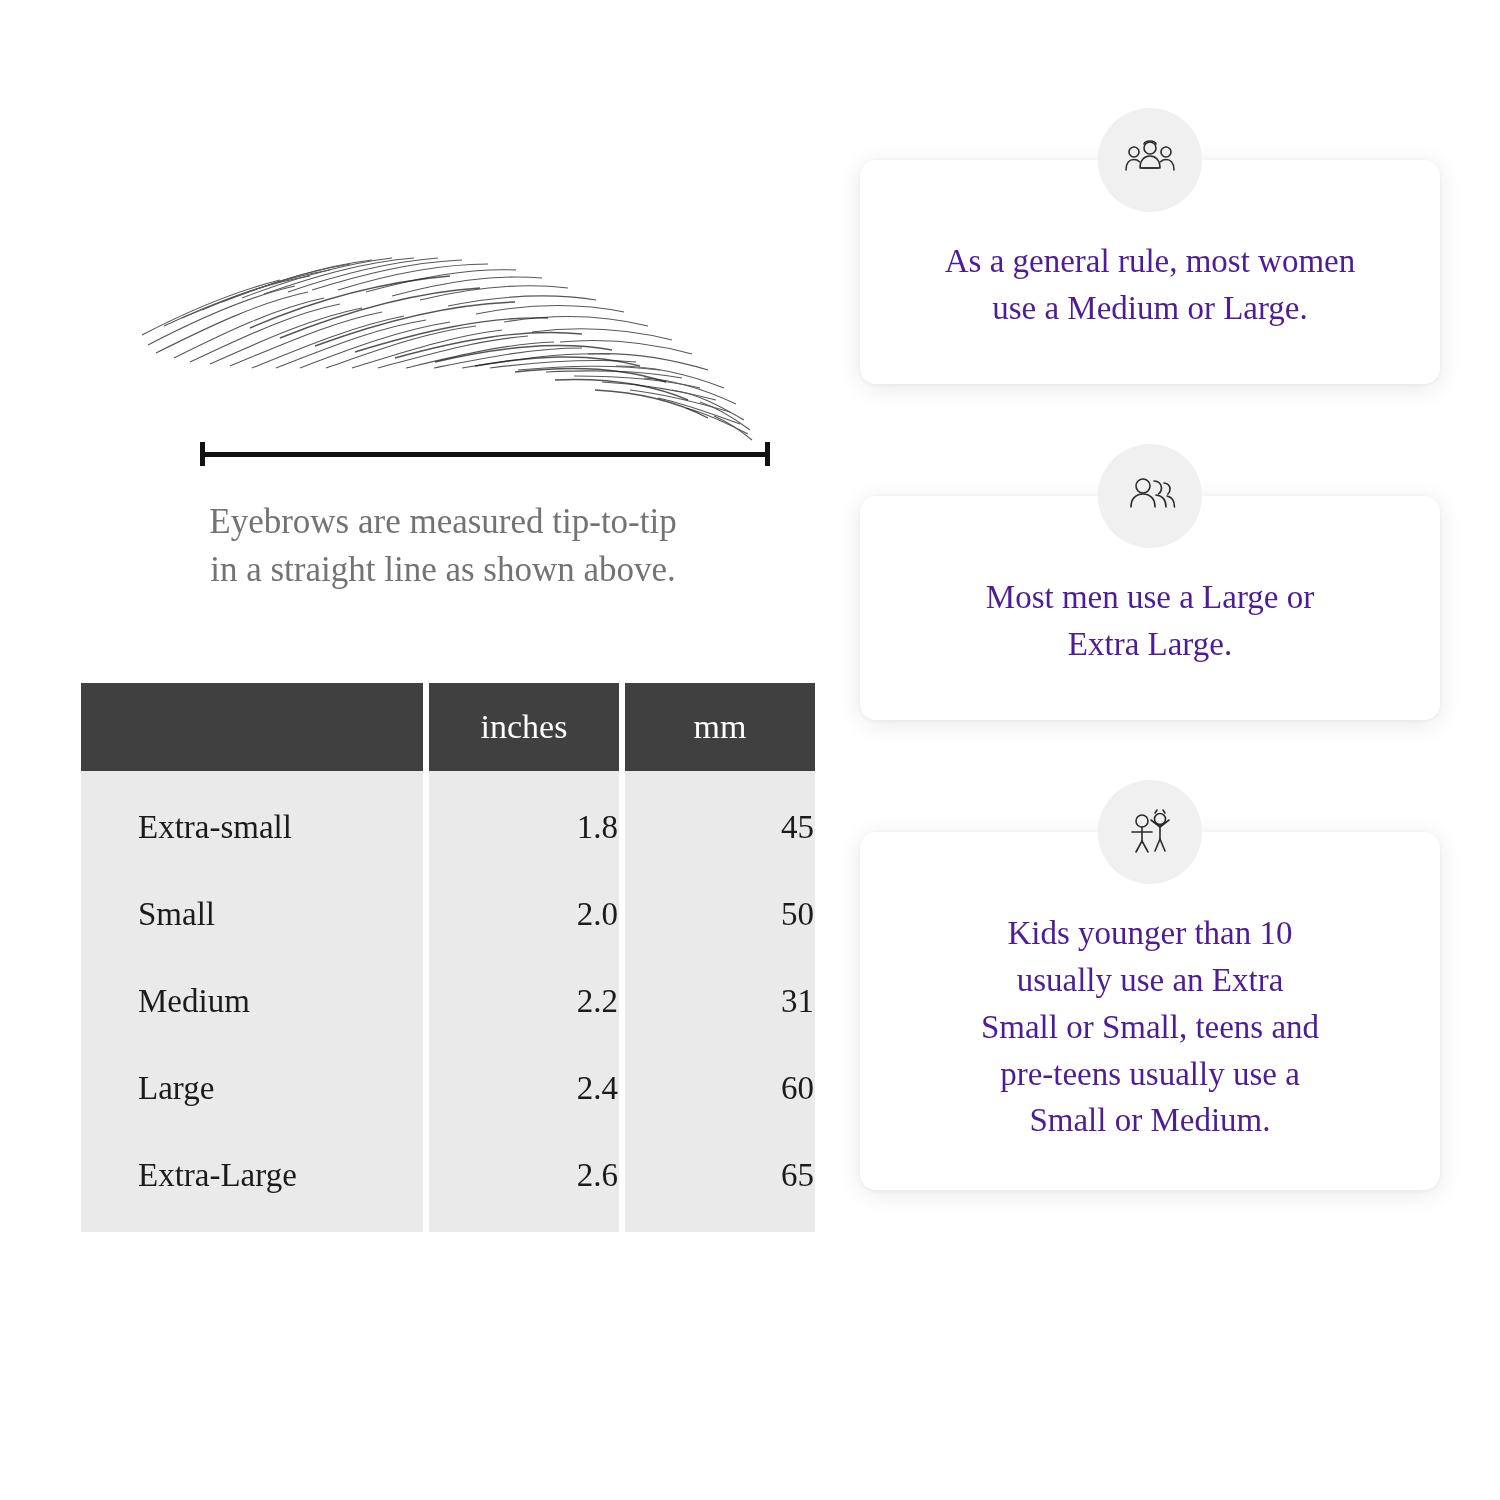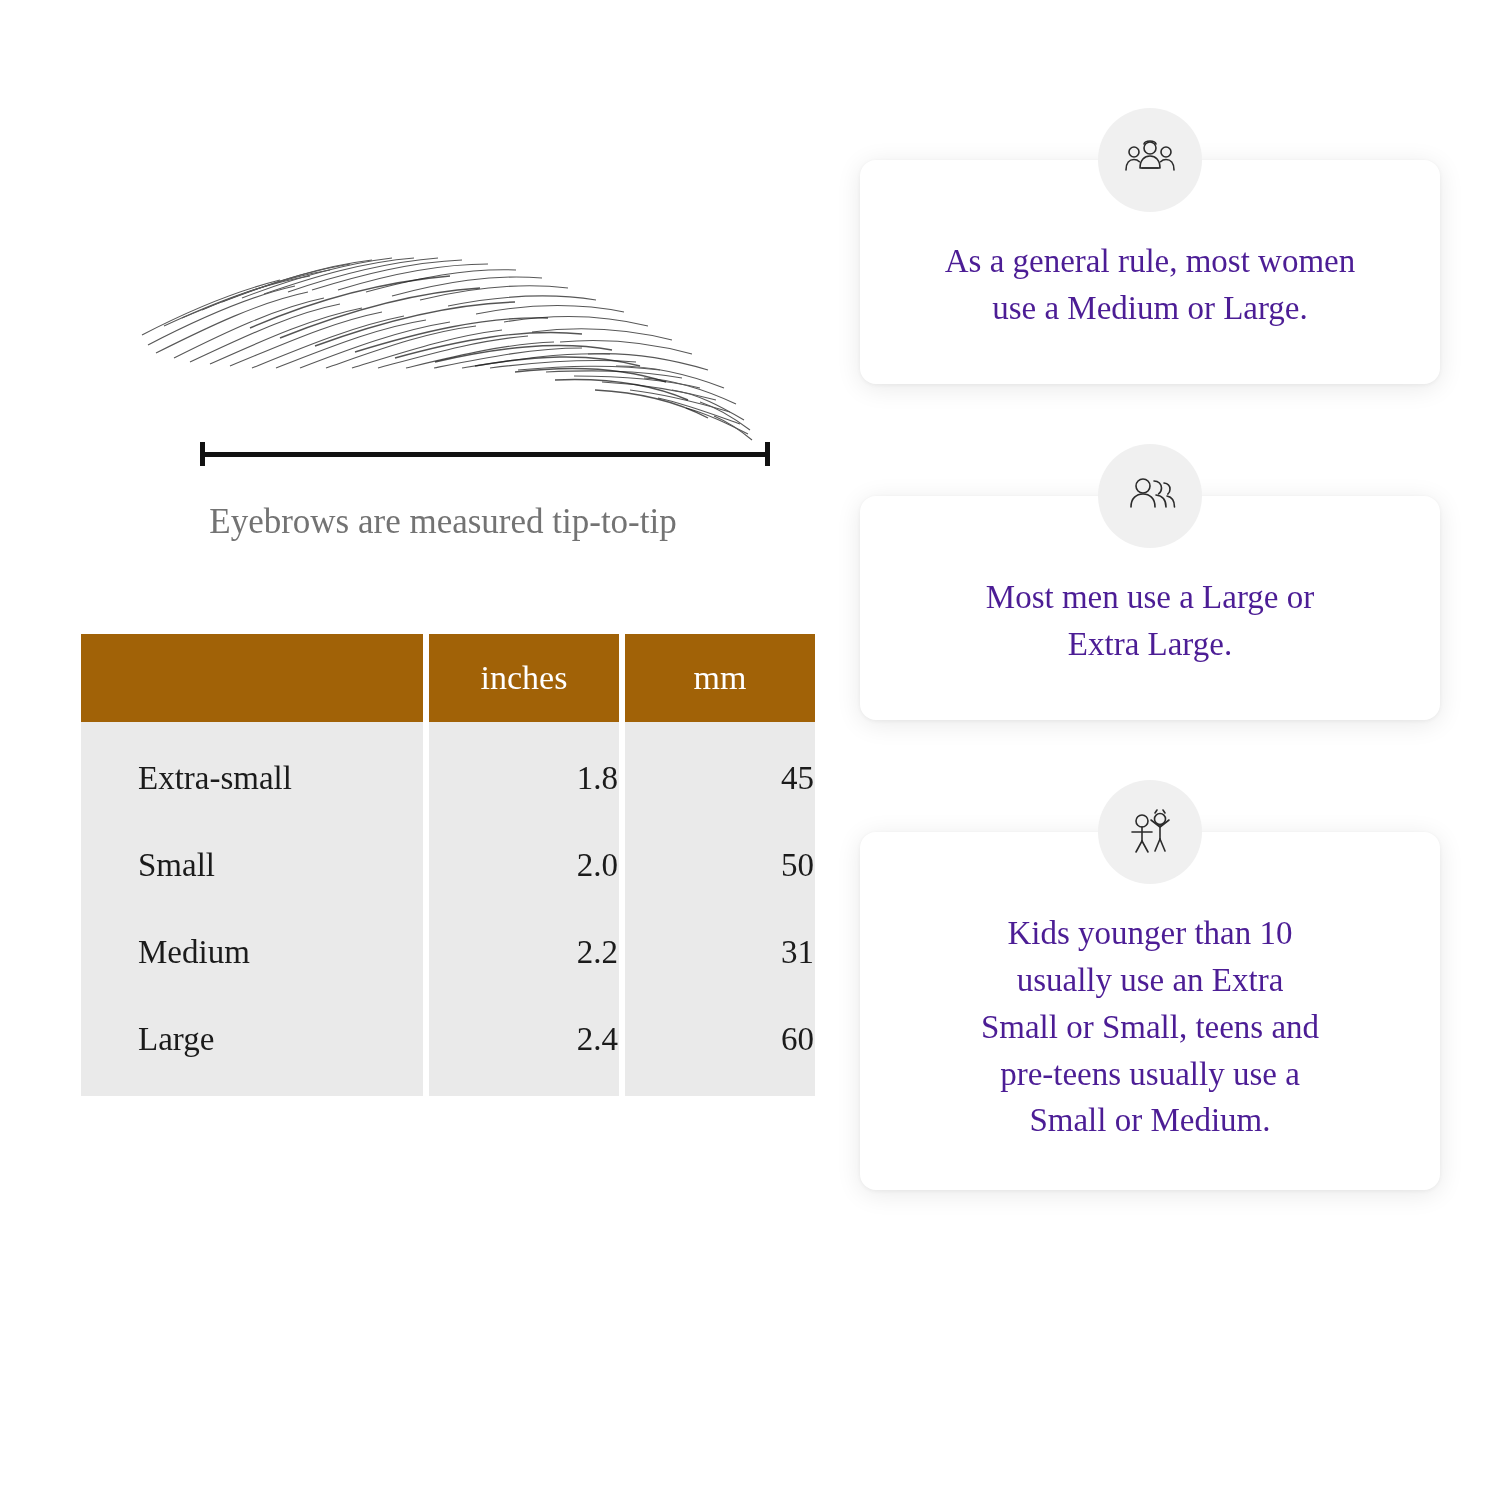--- a/index.html
+++ b/index.html
@@ -78,21 +78,21 @@
 
   
   .size-table {
     margin-top: 88px;
     width: 720px;
     border-collapse: separate;
     border-spacing: 6px 0;
     table-layout: fixed;
   }
   .size-table th {
-    background: #a16207;
+    background: #404040;
     color: #ffffff;
     font-weight: normal;
     font-size: 34px;
     height: 86px;
     vertical-align: middle;
     text-align: center;
   }
   .size-table th.blank-head {
     width: 340px;
   }
@@ -230,20 +230,21 @@
 
       <div class="measure-bar">
         <div class="measure-cap left"></div>
         <div class="measure-line"></div>
         <div class="measure-cap right"></div>
       </div>
     </div>
 
     <div class="caption">
       <div>Eyebrows are measured tip-to-tip</div>
+      <div>in a straight line as shown above.</div>
     </div>
 
     <table class="size-table">
       <thead>
         <tr>
           <th class="blank-head"></th>
           <th class="col-inches">inches</th>
           <th class="col-mm">mm</th>
         </tr>
       </thead>
@@ -260,20 +261,25 @@
         </tr>
         <tr>
           <td class="name">Medium</td>
           <td class="num">2.2</td>
           <td class="num">31</td>
         </tr>
         <tr>
           <td class="name">Large</td>
           <td class="num">2.4</td>
           <td class="num">60</td>
+        </tr>
+        <tr>
+          <td class="name">Extra-Large</td>
+          <td class="num">2.6</td>
+          <td class="num">65</td>
         </tr>
       </tbody>
     </table>
   </div>
 
   <div class="right-col">
 
     <div class="tip-card card-1">
       <div class="tip-icon">
         <svg width="54" height="46" viewBox="0 0 54 46" fill="none" stroke="#2b2b2b" stroke-width="1.6" stroke-linecap="round" stroke-linejoin="round">

